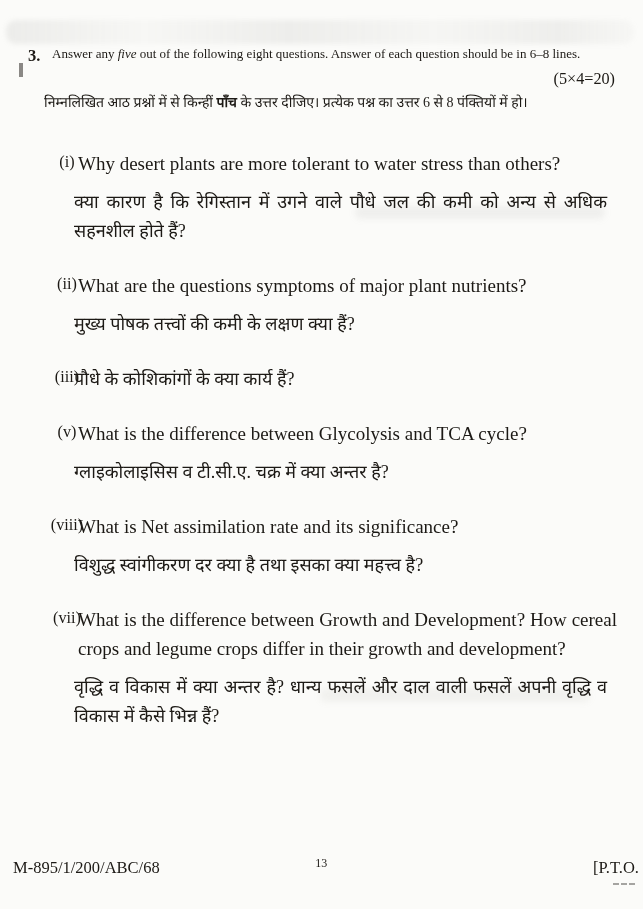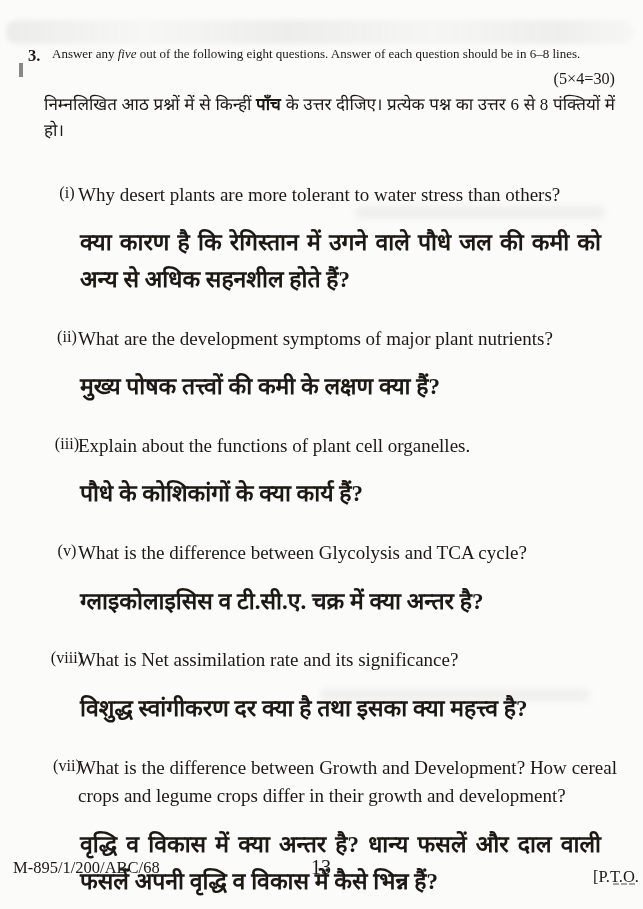--- a/index.html
+++ b/index.html
@@ -44,47 +44,47 @@
   .en-instr {
     margin: 0; flex: 1; font-size: 13px; line-height: 1.5;
     text-align: justify;
   }
   .en-instr em { font-style: italic; }
   .marks {
     text-align: right; font-size: 16.2px; line-height: 1.3;
     margin: 0 2px 0 0;
   }
   .hi-instr {
-    margin: 2px 2px 0 16px; font-size: 17px; line-height: 1.55;
+    margin: 2px 2px 0 16px; font-size: 14px; line-height: 1.55;
     text-align: justify; font-weight: 500;
   }
   .hi-instr strong { font-weight: bold; }
 
   .questions { list-style: none; margin: 36px 0 0 0; padding: 0; }
   .question { position: relative; margin-bottom: 26px; }
   .qlabel {
     position: absolute; left: 6px; top: 0; width: 66px;
     text-align: center; font-size: 16.2px; line-height: 1.5;
   }
   .q-en {
     margin: 0 0 4px 0; padding-left: 50px; font-size: 19px;
     line-height: 1.5; text-align: justify;
   }
   .q-hi {
-    margin: 16px; padding-left: 36px; font-size: 23px;
-    line-height: 1.6; text-align: justify; font-weight: 700;
+    margin: 10px; padding-left: 36px; font-size: 18px;
+    line-height: 1.6; text-align: justify; font-weight: 400;
   }
 
   .footer {
     position: absolute; left: 0; right: 0; top: 858px;
     padding: 0 4px 0 2px; font-size: 16.5px;
   }
   .footer-left { position: absolute; left: 13px; top: 0; }
-  .footer-page { position: absolute; left: 50%; transform: translateX(-52%); top: -2px; font-size: 20px; }
-  .footer-right { position: absolute; right: 4px; top: 9px; }
+  .footer-page { position: absolute; left: 50%; transform: translateX(-52%); top: -2px; font-size: 12px; }
+  .footer-right { position: absolute; right: 4px; top: 0; }
 </style>
 </head>
 <body>
 
 <div class="sheet">
 
   <div class="smudge smudge-band"></div>
   <div class="smudge smudge-speck"></div>
   <div class="smudge smudge-mid1"></div>
   <div class="smudge smudge-mid2"></div>
@@ -94,45 +94,44 @@
 
     <div class="section-header">
       <div class="header-row">
         <span class="qnum">3.</span>
         <p class="en-instr">
           <span>Answer any</span>
           <em>five</em>
           <span>out of the following eight questions. Answer of each question should be in 6–8 lines.</span>
         </p>
       </div>
-      <div class="marks">(5×4=30)</div>
+      <div class="marks">(5×4=20)</div>
       <p class="hi-instr" lang="hi">
         <span>निम्नलिखित आठ प्रश्नों में से किन्हीं</span>
         <strong>पाँच</strong>
         <span>के उत्तर दीजिए। प्रत्येक पश्न का उत्तर 6 से 8 पंक्तियों में हो।</span>
       </p>
     </div>
 
     <ol class="questions">
 
       <li class="question">
         <span class="qlabel">(i)</span>
         <p class="q-en">Why desert plants are more tolerant to water stress than others?</p>
         <p class="q-hi" lang="hi">क्या कारण है कि रेगिस्तान में उगने वाले पौधे जल की कमी को अन्य से अधिक सहनशील होते हैं?</p>
       </li>
 
       <li class="question">
         <span class="qlabel">(ii)</span>
-        <p class="q-en">What are the development symptoms of major plant nutrients?</p>
+        <p class="q-en">What are the questions symptoms of major plant nutrients?</p>
         <p class="q-hi" lang="hi">मुख्य पोषक तत्त्वों की कमी के लक्षण क्या हैं?</p>
       </li>
 
       <li class="question">
         <span class="qlabel">(iii)</span>
-        <p class="q-en">Explain about the functions of plant cell organelles.</p>
         <p class="q-hi" lang="hi">पौधे के कोशिकांगों के क्या कार्य हैं?</p>
       </li>
 
 
       <li class="question">
         <span class="qlabel">(v)</span>
         <p class="q-en">What is the difference between Glycolysis and TCA cycle?</p>
         <p class="q-hi" lang="hi">ग्लाइकोलाइसिस व टी.सी.ए. चक्र में क्या अन्तर है?</p>
       </li>
 

